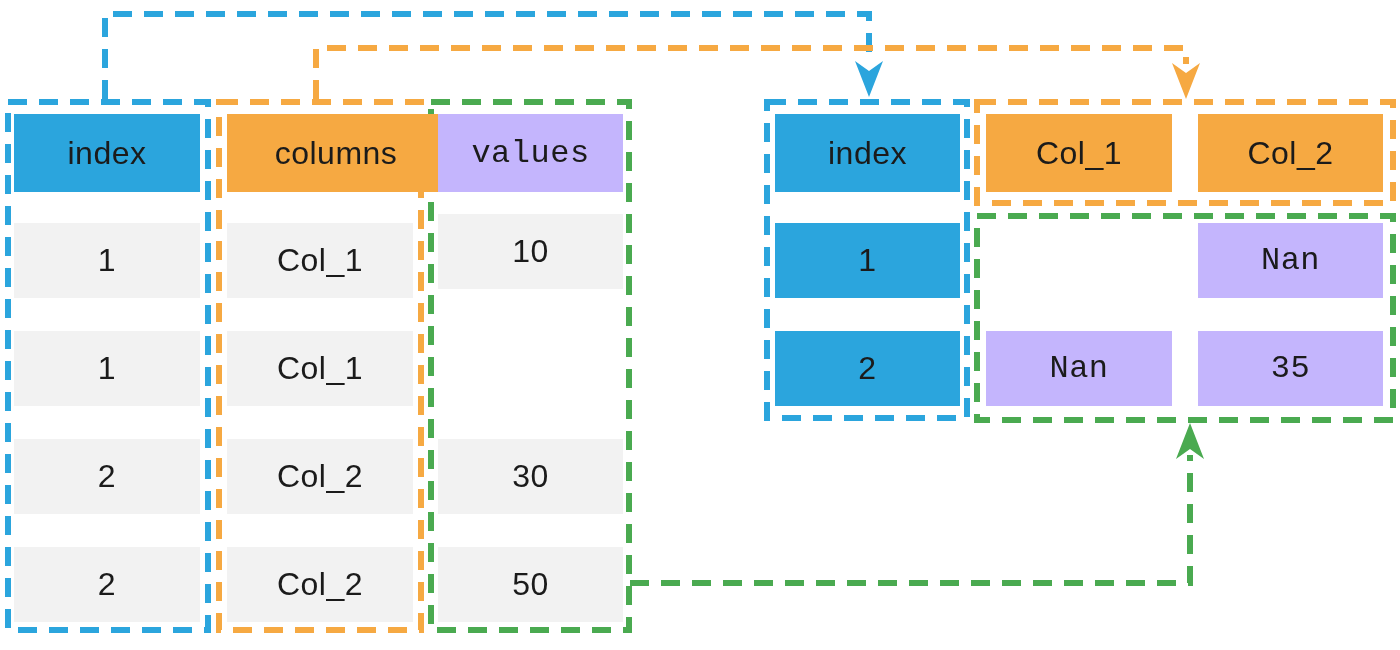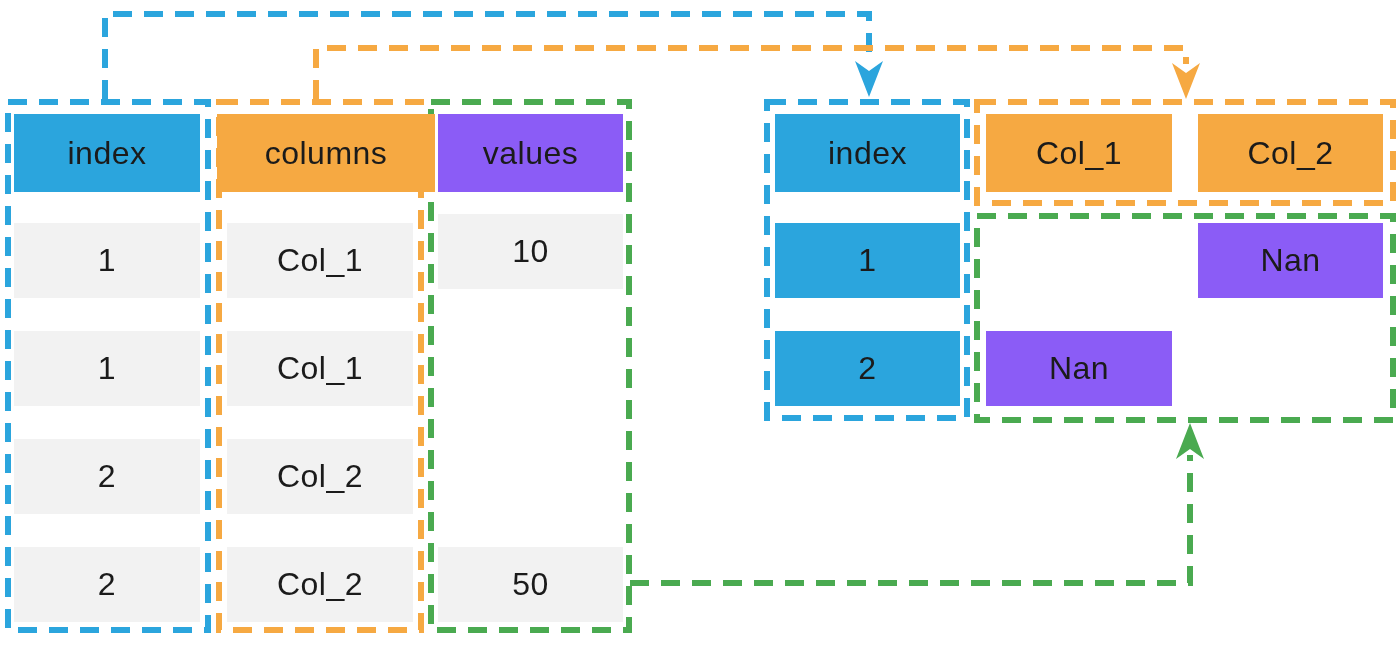--- a/index.html
+++ b/index.html
@@ -15,21 +15,21 @@
     position: absolute;
     display: flex;
     align-items: center;
     justify-content: center;
     font-size: 32px;
     color: #1b1b1b;
     letter-spacing: 0.5px;
   }
   .c-blue   { background: #2BA5DD; }
   .c-orange { background: #F6A942; }
-  .c-green  { background: #8b5cf6; }
+  .c-green  { background: #c4b5fd; font-family: Liberation Mono, monospace; }
   .c-gray   { background: #F2F2F2; }
   svg.overlay {
     position: absolute;
     left: 0; top: 0;
     width: 1400px; height: 650px;
     pointer-events: none;
   }
 </style>
 </head>
 <body>
@@ -50,40 +50,42 @@
     <polygon points="869,97 855,61 869,71 883,61" fill="#2BA5DD"></polygon>
 
     <path d="M 316 99 L 316 48 L 1186 48 L 1186 64" fill="none" stroke="#F6A942" stroke-width="6" stroke-dasharray="19 12"></path>
     <polygon points="1186,99 1172,63 1186,73 1200,63" fill="#F6A942"></polygon>
 
     <path d="M 630 583 L 1190 583 L 1190 455" fill="none" stroke="#4AAA50" stroke-width="6" stroke-dasharray="19 12"></path>
     <polygon points="1190,423 1176,459 1190,449 1204,459" fill="#4AAA50"></polygon>
   </svg>
 
   <div class="cell c-blue" style="left:14px;  top:114px; width:186px; height:78px;">index</div>
-  <div class="cell c-orange" style="left:217px; top:114px; width:218px; height:78px;">columns</div>
+  <div class="cell c-orange" style="left:227px; top:114px; width:218px; height:78px;">columns</div>
   <div class="cell c-green" style="left:438px; top:114px; width:185px; height:78px;">values</div>
 
   <div class="cell c-gray" style="left:14px;  top:223px; width:186px; height:75px;">1</div>
   <div class="cell c-gray" style="left:227px; top:223px; width:186px; height:75px;">Col_1</div>
   <div class="cell c-gray" style="left:438px; top:214px; width:185px; height:75px;">10</div>
 
   <div class="cell c-gray" style="left:14px;  top:331px; width:186px; height:75px;">1</div>
   <div class="cell c-gray" style="left:227px; top:331px; width:186px; height:75px;">Col_1</div>
 
   <div class="cell c-gray" style="left:14px;  top:439px; width:186px; height:75px;">2</div>
   <div class="cell c-gray" style="left:227px; top:439px; width:186px; height:75px;">Col_2</div>
+  <div class="cell c-gray" style="left:438px; top:439px; width:185px; height:75px;">30</div>
 
   <div class="cell c-gray" style="left:14px;  top:547px; width:186px; height:75px;">2</div>
   <div class="cell c-gray" style="left:227px; top:547px; width:186px; height:75px;">Col_2</div>
   <div class="cell c-gray" style="left:438px; top:547px; width:185px; height:75px;">50</div>
 
   <div class="cell c-blue" style="left:775px;  top:114px; width:185px; height:78px;">index</div>
   <div class="cell c-orange" style="left:986px;  top:114px; width:186px; height:78px;">Col_1</div>
   <div class="cell c-orange" style="left:1198px; top:114px; width:185px; height:78px;">Col_2</div>
 
   <div class="cell c-blue" style="left:775px;  top:223px; width:185px; height:75px;">1</div>
   <div class="cell c-green" style="left:1198px; top:223px; width:185px; height:75px;">Nan</div>
 
   <div class="cell c-blue" style="left:775px;  top:331px; width:185px; height:75px;">2</div>
   <div class="cell c-green" style="left:986px;  top:331px; width:186px; height:75px;">Nan</div>
+  <div class="cell c-green" style="left:1198px; top:331px; width:185px; height:75px;">35</div>
 
 </div>
 
 </body></html>

